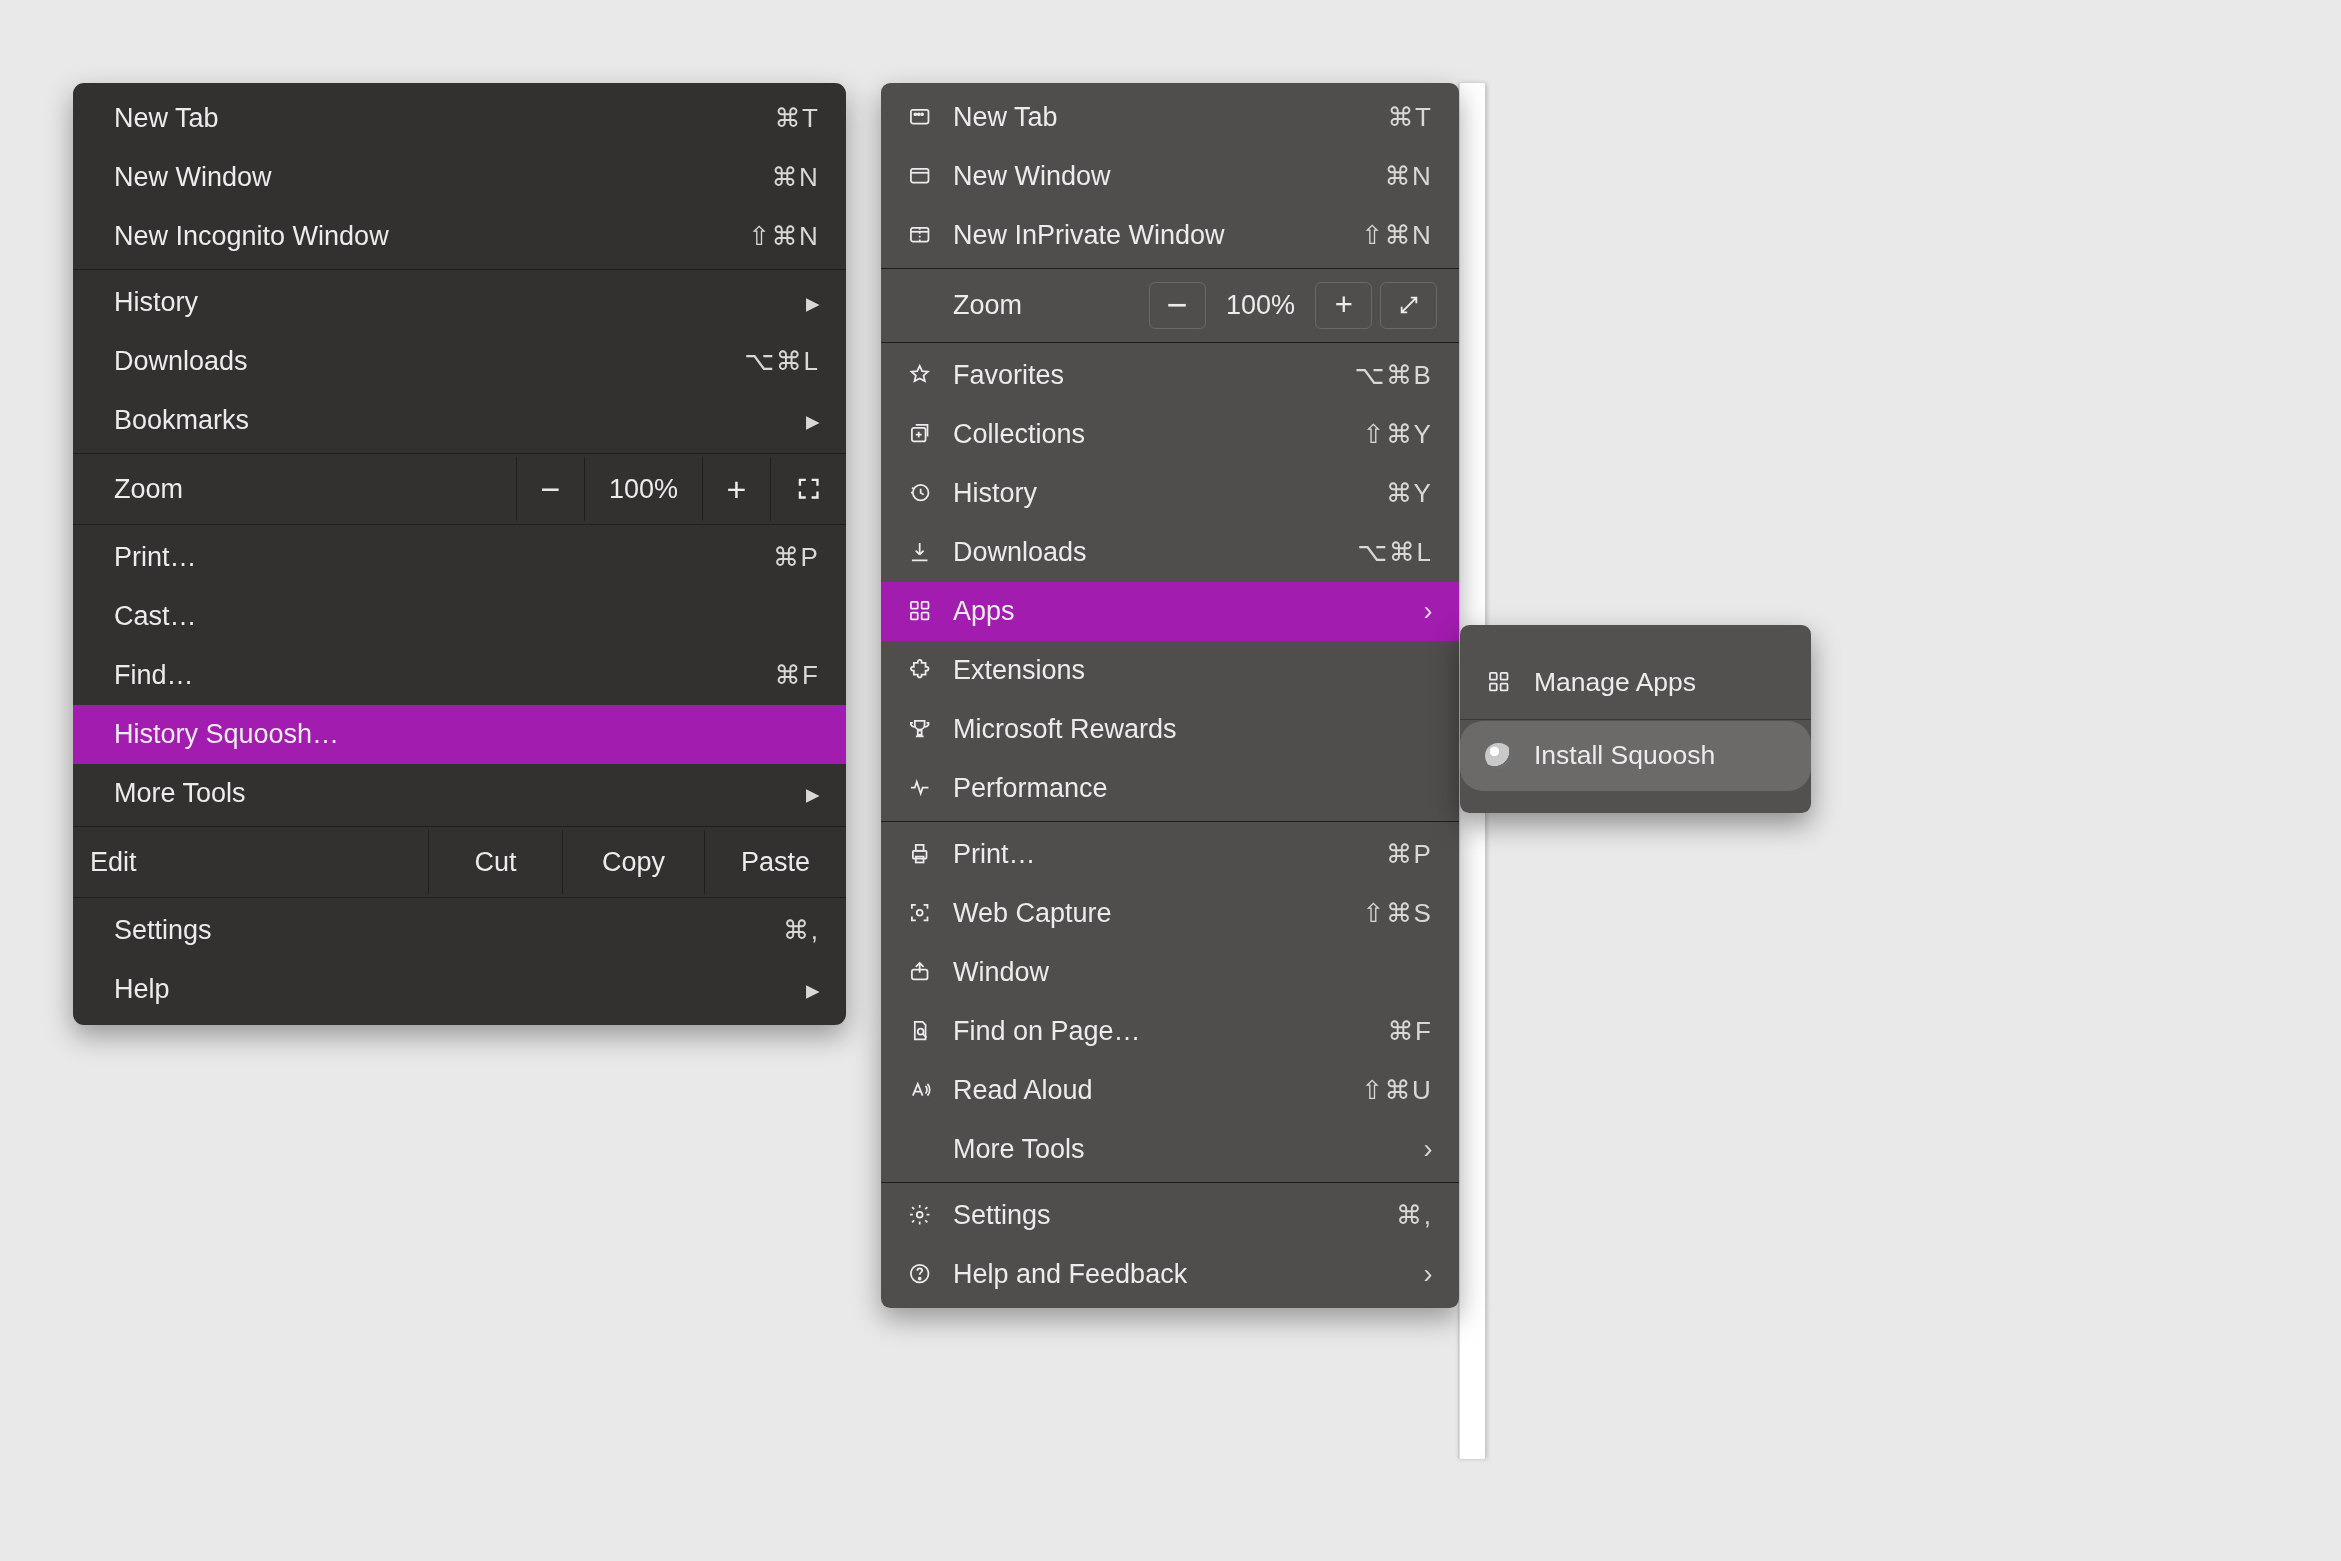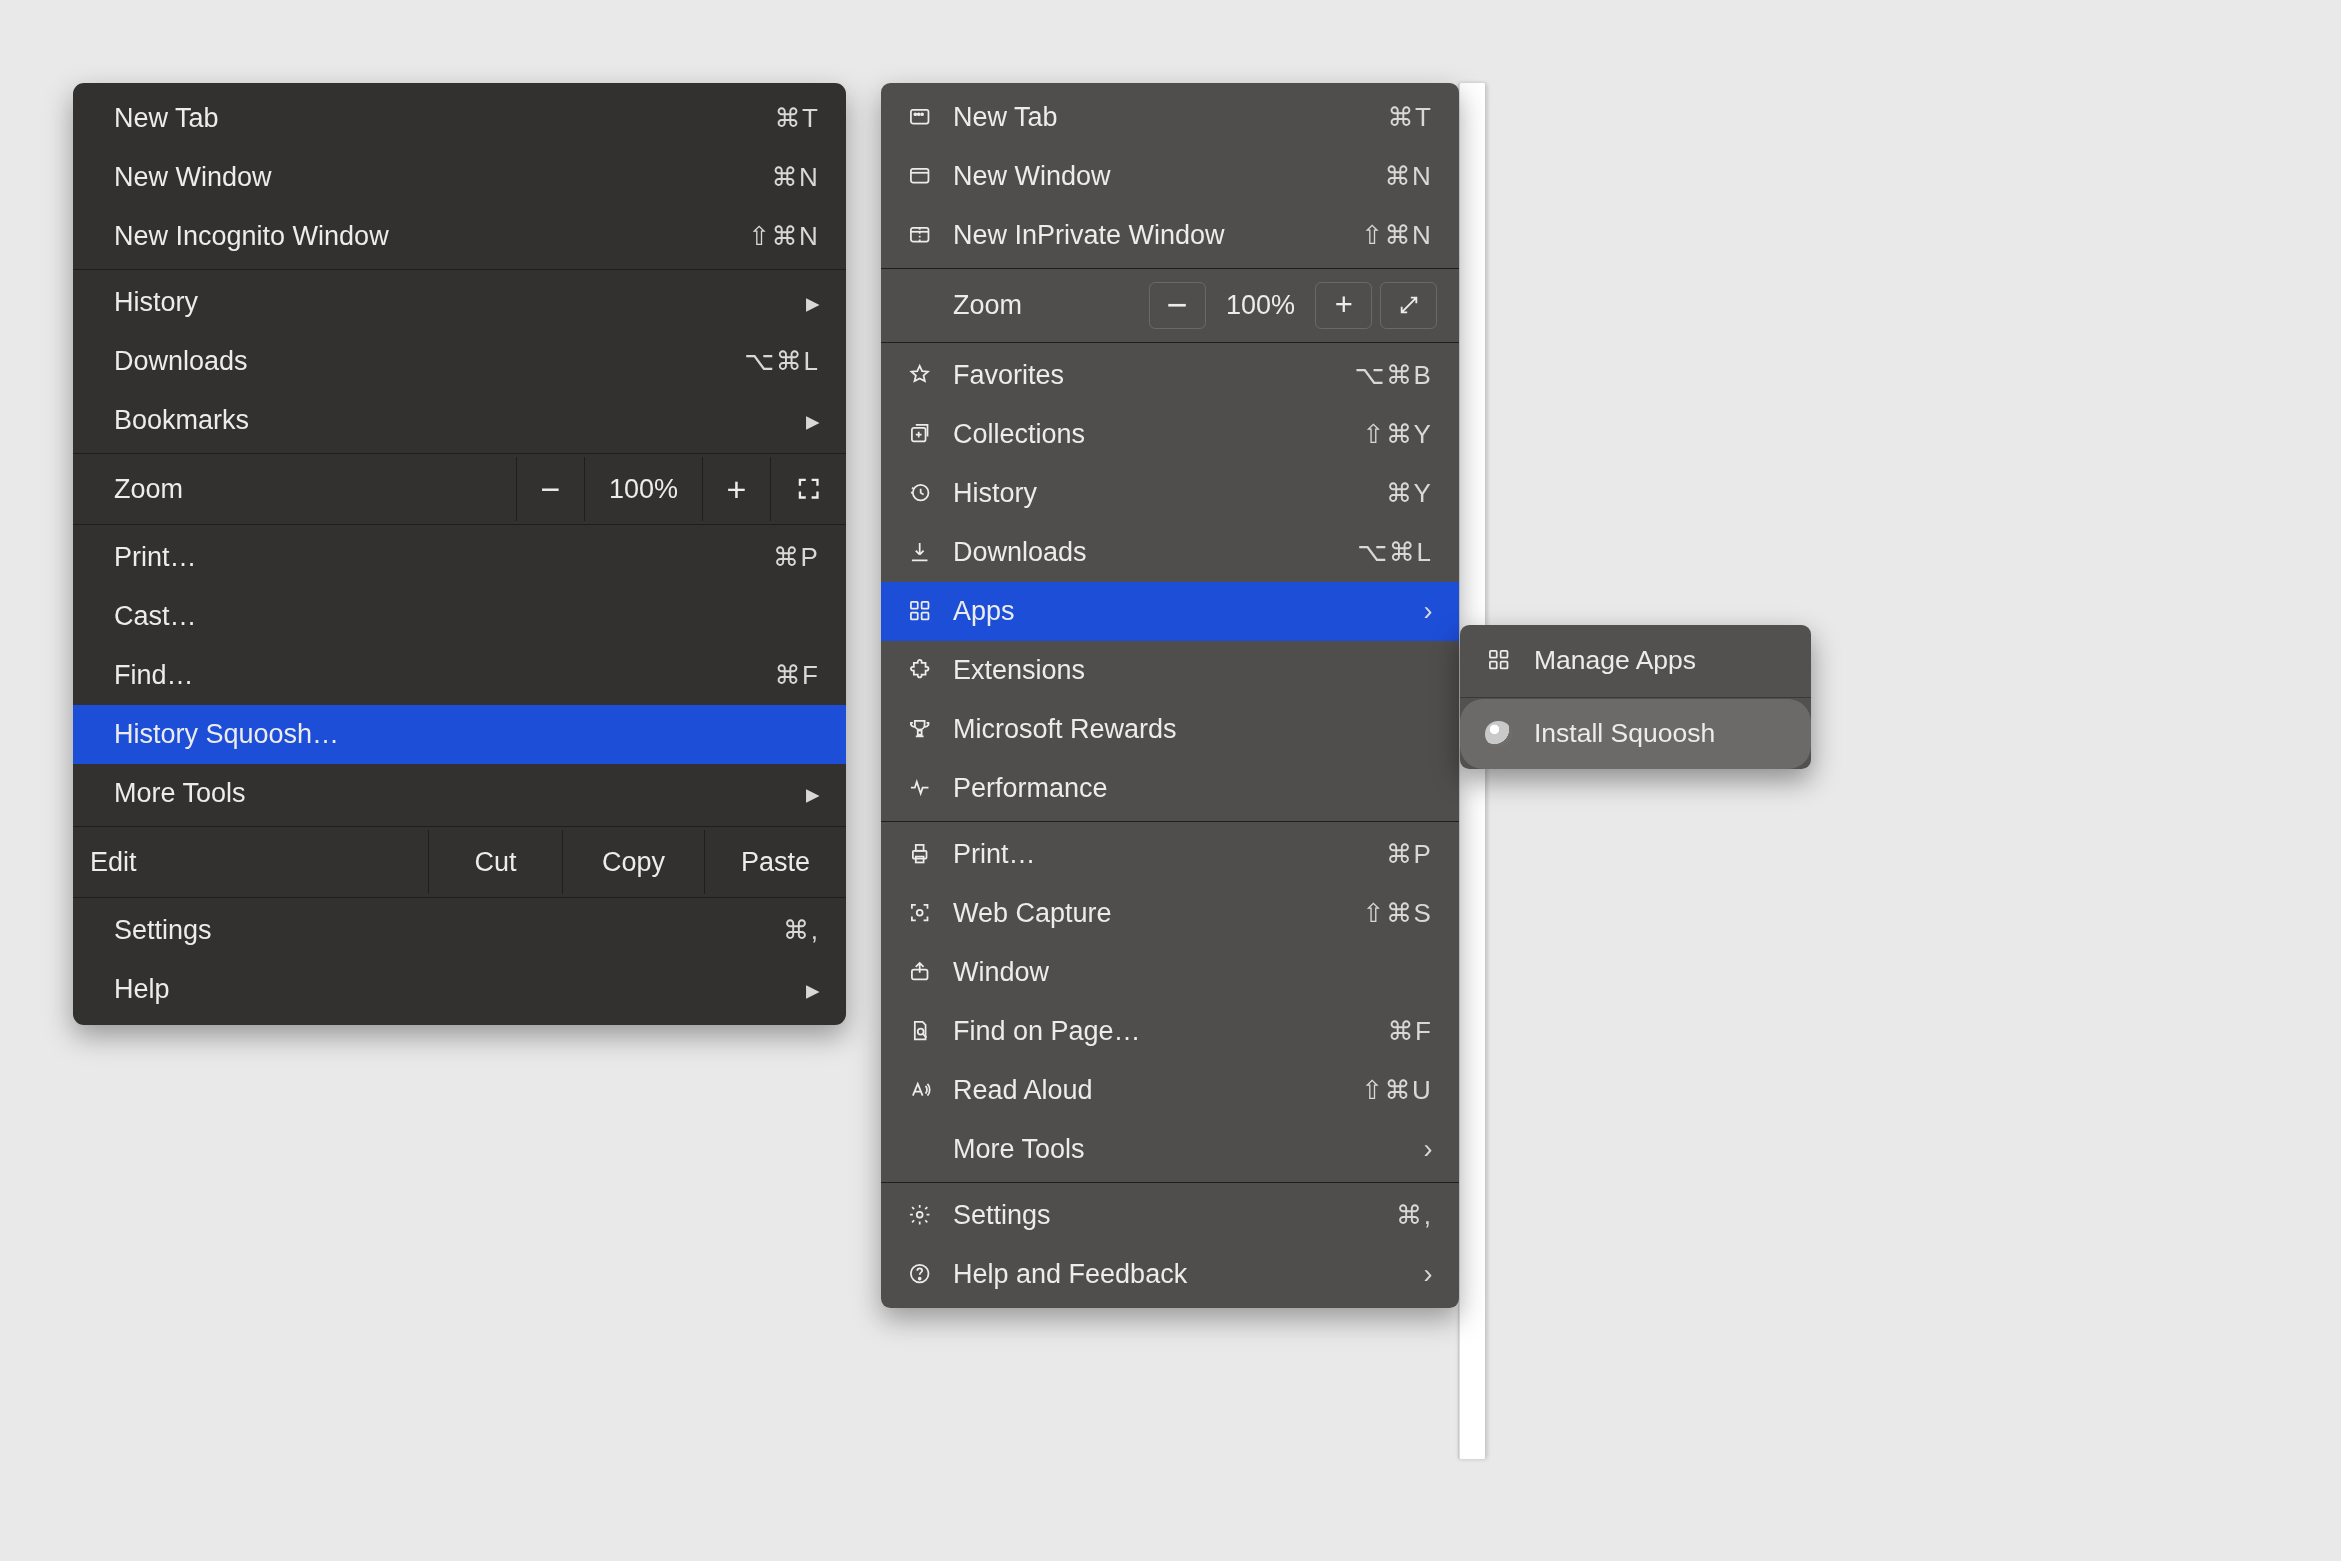--- a/index.html
+++ b/index.html
@@ -1,21 +1,21 @@
 <!DOCTYPE html>
 <html style="font-size:12.5px"><head>
 <meta charset="utf-8">
 <style>
   html,body{margin:0;padding:0;width:2342px;height:1561px;background:#e9e9e9;font-family:-apple-system,"Helvetica Neue",Arial,sans-serif;}
   .canvas{position:relative;width:2172px;height:1561px;margin-top:24px;}
   .menu{position:absolute;background:#33312f;border-radius:11px;box-shadow:0 11px 28px rgba(0,0,0,.35);padding:6.2px 0;color:#ececec;font-size:27px;}
   .menu-edge{position:absolute;background:#4f4e4c;border-radius:9.4px;box-shadow:0 11px 28px rgba(0,0,0,.35);padding:4.7px 0;color:#ececec;font-size:27px;}
   .row{display:flex;align-items:center;height:59px;padding:0 26.5px 0 22px;white-space:nowrap;}
   .menu.chrome .row{padding:0 26.5px 0 41px;}
-  .row.hover{background:#1d4ed8;}
+  .row.hover{background:#a21caf;}
   .row .label{flex:1;}
   .row .sc{color:#d9d8d5;font-size:26px;letter-spacing:1.6px;text-align:right;}
   .row .chev{width:17px;text-align:right;color:#d9d8d5;}
   .row .icon{width:33px;display:flex;align-items:center;justify-content:center;margin-right:17px;}
   .row .icon svg{display:block;}
   .sep{height:0.8px;background:#1f1e1d;margin:3.1px 0;}
   
   .zoom-row{display:flex;align-items:center;height:64px;}
   .zoom-row .zlabel{flex:1;padding-left:41px;}
   .zoom-row .zbtn{width:67px;height:64px;display:flex;align-items:center;justify-content:center;border-left:0.8px solid #1f1e1d;font-size:34px;color:#ececec;}
@@ -28,21 +28,21 @@
   
   .ezoom{display:flex;align-items:center;height:67px;padding-left:22px;}
   .ezoom .icon{width:33px;margin-right:17px;}
   .ezoom .zlabel{flex:1;}
   .ezoom .pill{height:45px;display:flex;align-items:center;justify-content:center;border:0.8px solid #6a6967;border-radius:6.2px;margin-left:7.8px;}
   .ezoom .pill.minus{width:55px;font-size:36px;}
   .ezoom .pill.val{width:94px;border:none;}
   .ezoom .pill.plus{width:55px;font-size:31px;}
   .ezoom .pill.fs{width:55px;margin-right:22px;}
   
-  .sub{position:absolute;background:#53514f;border-radius:9.4px;box-shadow:0 11px 28px rgba(0,0,0,.4);padding:0 0;color:#ececec;font-size:26.5px;}
+  .sub{position:absolute;background:#53514f;border-radius:9.4px;box-shadow:0 11px 28px rgba(0,0,0,.4);padding:22px 0;color:#ececec;font-size:26.5px;}
   .sub .srow{display:flex;align-items:center;height:70px;padding:0 36px 0 22px;white-space:nowrap;}
   .sub .srow .icon{width:33px;margin-right:19px;display:flex;align-items:center;justify-content:center;}
   .sub .srow.hover{background:#6b6a68;border-radius:23px;}
   .sub .ssep{height:0.8px;background:#3a3937;margin:1.6px 0;}
   
   .strip{position:absolute;background:#fff;border-radius:1.6px;box-shadow:inset 1.6px 0 0 #c9c9c9, 1.6px 0 4.7px rgba(0,0,0,.18);}
   
   .ball{width:26.5px;height:26.5px;border-radius:50%;background:radial-gradient(circle at 35% 32%,#fff 0 18%,#c9c9c9 20% 58%,#6d6d6d 60% 100%);}
 </style>
 </head>

